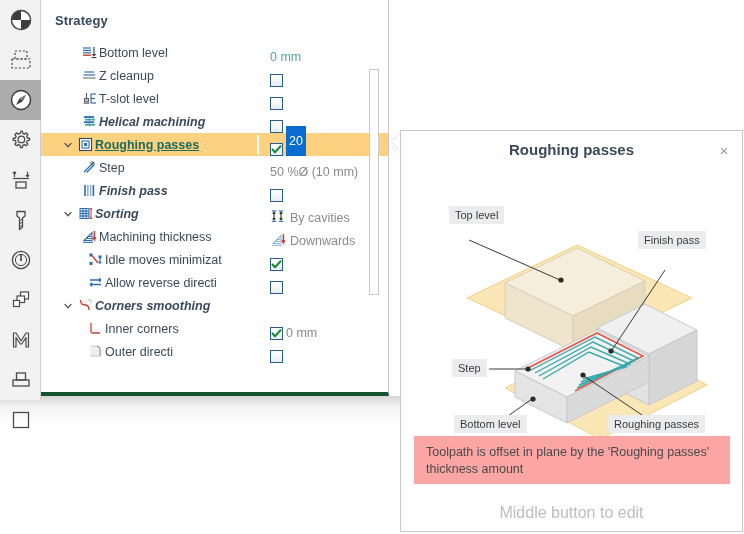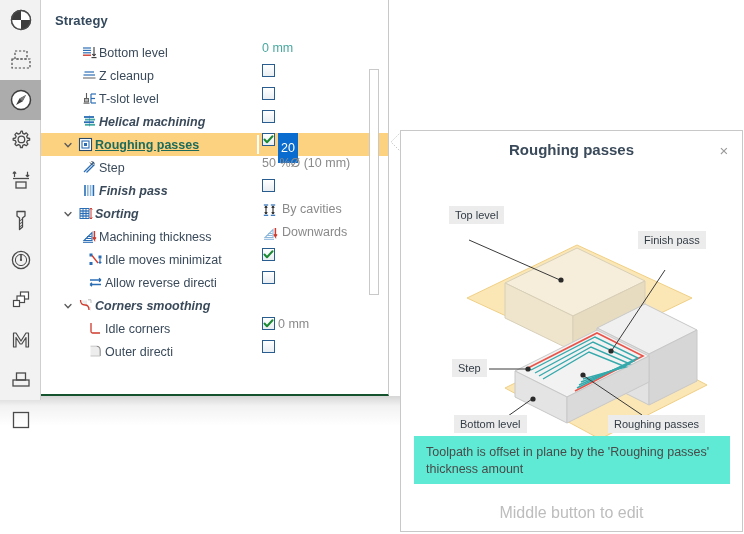--- a/index.html
+++ b/index.html
@@ -31,21 +31,21 @@
     display: flex; align-items: center; justify-content: center;
   }
   .tool-btn.active { background: #acacac; }
   .tool-btn svg { display: block; }
 
   
   .prop-panel {
     position: absolute; left: 41px; top: 0; width: 348px; height: 396px;
     background: #ffffff;
     border-right: 1px solid #c8c8c8;
-    border-bottom: 2px solid #14532d;
+    border-bottom: 4px solid #14532d;
   }
   .panel-title {
     position: absolute; left: 14px; top: 13px;
     font-size: 13px; font-weight: bold; color: #34495e;
     letter-spacing: 0.1px;
   }
   .rows {
     position: absolute; left: 0; top: 41px; right: 0;
   }
   .row {
@@ -68,22 +68,22 @@
   .name-cell.ind0 { left: 36px; width: 140px; }
   .name-cell.ind1 { left: 40px; width: 140px; }
   .name-cell.ind2 { left: 46px; width: 137px; }
   .ico { width: 17px; height: 17px; flex: 0 0 17px; display:block; }
   .lbl { font-size: 12.5px; color: #3a4a5a; }
   .lbl.bold { font-weight: bold; font-style: italic; }
   .lbl.sel {
     color: #1d6b5a; font-weight: bold; text-decoration: underline;
   }
   .value-cell {
-    position: absolute; left: 221px; top: 0; height: 23px; width: 160px;
-    display: flex; align-items: flex-start; gap: 3px;
+    position: absolute; left: 229px; top: 0; height: 23px; width: 160px;
+    display: flex; align-items: flex-end; gap: 3px;
   }
   .val-text { font-size: 12.5px; color: #8a8a8a; }
   .val-text.teal { color: #4aa8a0; }
   .cb {
     width: 13px; height: 13px; flex: 0 0 13px;
     border: 1px solid #2a5d8f; background: linear-gradient(to bottom,#ffffff,#e9eef2);
     display: flex; align-items: center; justify-content: center;
   }
   .cb svg { display:block; }
   .edit-box {
@@ -112,21 +112,21 @@
     text-align: center; font-size: 15px; font-weight: bold; color: #3a4a5a;
   }
   .help-close {
     position: absolute; right: 9px; top: 10px; width: 18px; height: 18px;
     display: flex; align-items: center; justify-content: center;
     color: #9a9a9a; font-size: 15px; line-height: 1;
   }
   .help-figure { position: absolute; left: 6px; top: 42px; width: 330px; height: 290px; }
   .help-note {
     position: absolute; left: 13px; top: 305px; width: 316px; height: 48px;
-    background: #5eead4; color: #4a4a4a; font-size: 12.5px; line-height: 17px;
+    background: #fca5a5; color: #4a4a4a; font-size: 12.5px; line-height: 17px;
     padding: 8px 12px;
   }
   .help-hint {
     position: absolute; left: 0; right: 0; bottom: 9px;
     text-align: center; font-size: 16px; color: #bdbdbd;
   }
   .fig-label {
     position: absolute; background: #ececec; color: #333c45;
     font-size: 11px; padding: 3px 6px; white-space: nowrap;
   }
@@ -507,21 +507,21 @@
         <div class="value-cell"></div>
       </div>
 
       <div class="row">
         <div class="name-cell ind2">
           <span class="ico">
             <svg width="17" height="17" viewBox="0 0 17 17">
               <path d="M4 3 L4 11.5 Q4 13 5.5 13 L13 13" fill="none" stroke="#d03a2c" stroke-width="1.3"></path>
             </svg>
           </span>
-          <span class="lbl">Idle corners</span>
+          <span class="lbl">Inner corners</span>
         </div>
         <div class="value-cell">
           <span class="cb">
             <svg width="11" height="11" viewBox="0 0 11 11">
               <path d="M1.5 5.5 L4 8.2 L9.5 2.2" fill="none" stroke="#1a8a32" stroke-width="2" stroke-linecap="round" stroke-linejoin="round"></path>
             </svg>
           </span>
           <span class="val-text">0 mm</span>
         </div>
       </div>

